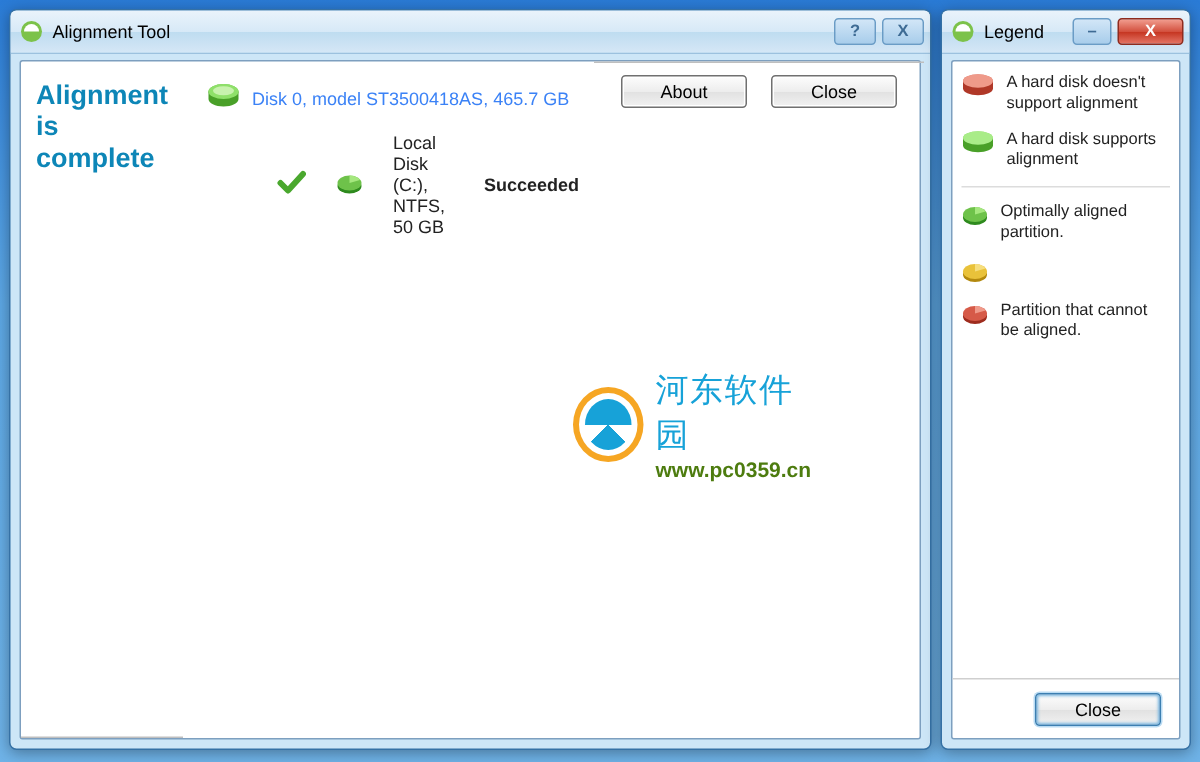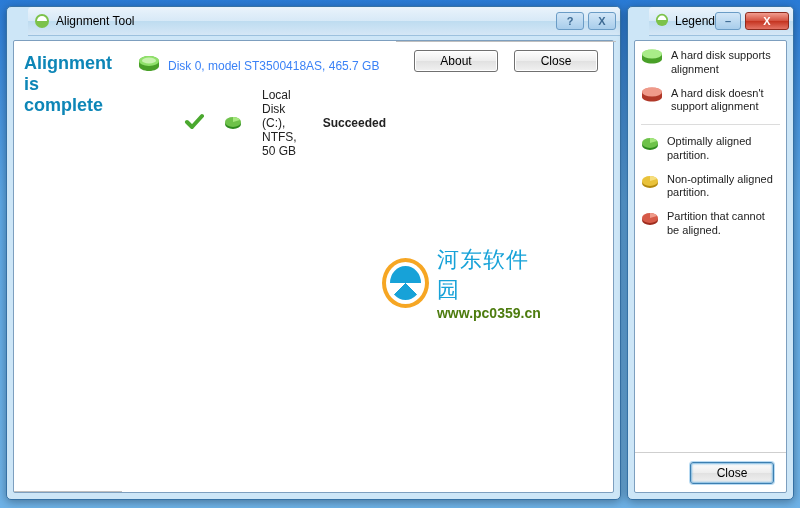--- a/index.html
+++ b/index.html
@@ -6,21 +6,20 @@
   body {
     width: 800px; height: 508px;
     background: linear-gradient(to bottom, #2a7bd6 0%, #5ea9e6 40%, #6fb3e8 100%);
     position: relative; overflow: hidden;
   }
   .win {
     position: absolute; border-radius: 5px;
     background: #cde6f7;
     box-shadow: 0 2px 10px rgba(0,0,0,0.35);
     border: 1px solid #3571a5;
-    padding-left: 21px;
   }
   .win-main { left: 6px; top: 6px; width: 615px; height: 494px; }
   .win-legend { left: 627px; top: 6px; width: 167px; height: 494px; }
   .titlebar {
     height: 29px; display: flex; align-items: center;
     background: linear-gradient(to bottom, #eaf3fb 0%, #d7e9f7 50%, #bedcf0 51%, #d5e7f6 100%);
     border-bottom: 1px solid #9cc1de;
     border-radius: 4px 4px 0 0;
     padding: 0 4px 0 6px;
   }
@@ -181,57 +180,56 @@
     <div class="titlebtns">
       <div class="titlebtn min">–</div>
       <div class="titlebtn close-red">X</div>
     </div>
   </div>
   <div class="legend-body">
     <div class="legend-list">
       <div class="legend-item">
         <span>
           <svg width="22" height="16" viewBox="0 0 22 16">
+              <ellipse cx="11" cy="5" rx="10" ry="4.5" fill="#e07a6a"></ellipse>
+              <path d="M1 5v5c0 2.5 4.5 4.5 10 4.5s10-2 10-4.5V5" fill="#b03828"></path>
+              <ellipse cx="11" cy="5" rx="10" ry="4.5" fill="#ef9a8a"></ellipse>
+            </svg>
+        </span>
+        <span class="txt">A hard disk doesn't support alignment</span>
+      </div>
+      <div class="legend-item">
+        <span>
+          <svg width="22" height="16" viewBox="0 0 22 16">
               <ellipse cx="11" cy="5" rx="10" ry="4.5" fill="#8fe06a"></ellipse>
               <path d="M1 5v5c0 2.5 4.5 4.5 10 4.5s10-2 10-4.5V5" fill="#49a028"></path>
               <ellipse cx="11" cy="5" rx="10" ry="4.5" fill="#a9ec88"></ellipse>
             </svg>
         </span>
         <span class="txt">A hard disk supports alignment</span>
       </div>
-      <div class="legend-item">
-        <span>
-          <svg width="22" height="16" viewBox="0 0 22 16">
-              <ellipse cx="11" cy="5" rx="10" ry="4.5" fill="#e07a6a"></ellipse>
-              <path d="M1 5v5c0 2.5 4.5 4.5 10 4.5s10-2 10-4.5V5" fill="#b03828"></path>
-              <ellipse cx="11" cy="5" rx="10" ry="4.5" fill="#ef9a8a"></ellipse>
-            </svg>
-        </span>
-        <span class="txt">A hard disk doesn't support alignment</span>
-      </div>
       <div class="legend-sep"></div>
       <div class="legend-item">
         <span class="pie-ico">
           <svg viewBox="0 0 18 18">
               <ellipse cx="9" cy="10" rx="8" ry="5" fill="#2e8a1e"></ellipse>
               <ellipse cx="9" cy="8" rx="8" ry="5" fill="#6ec24a"></ellipse>
               <path d="M9 8L9 3A8 5 0 0116 6z" fill="#a5e77e"></path>
             </svg>
         </span>
         <span class="txt">Optimally aligned partition.</span>
       </div>
       <div class="legend-item">
         <span class="pie-ico">
           <svg viewBox="0 0 18 18">
               <ellipse cx="9" cy="10" rx="8" ry="5" fill="#b3890e"></ellipse>
               <ellipse cx="9" cy="8" rx="8" ry="5" fill="#e9c23a"></ellipse>
               <path d="M9 8L9 3A8 5 0 0116 6z" fill="#f6de7e"></path>
             </svg>
         </span>
-        <span class="txt">Non-optimally aligned partition.</span>
       </div>
       <div class="legend-item">
         <span class="pie-ico">
           <svg viewBox="0 0 18 18">
               <ellipse cx="9" cy="10" rx="8" ry="5" fill="#9e2c1e"></ellipse>
               <ellipse cx="9" cy="8" rx="8" ry="5" fill="#d65a48"></ellipse>
               <path d="M9 8L9 3A8 5 0 0116 6z" fill="#ef9a8a"></path>
             </svg>
         </span>
         <span class="txt">Partition that cannot be aligned.</span>

